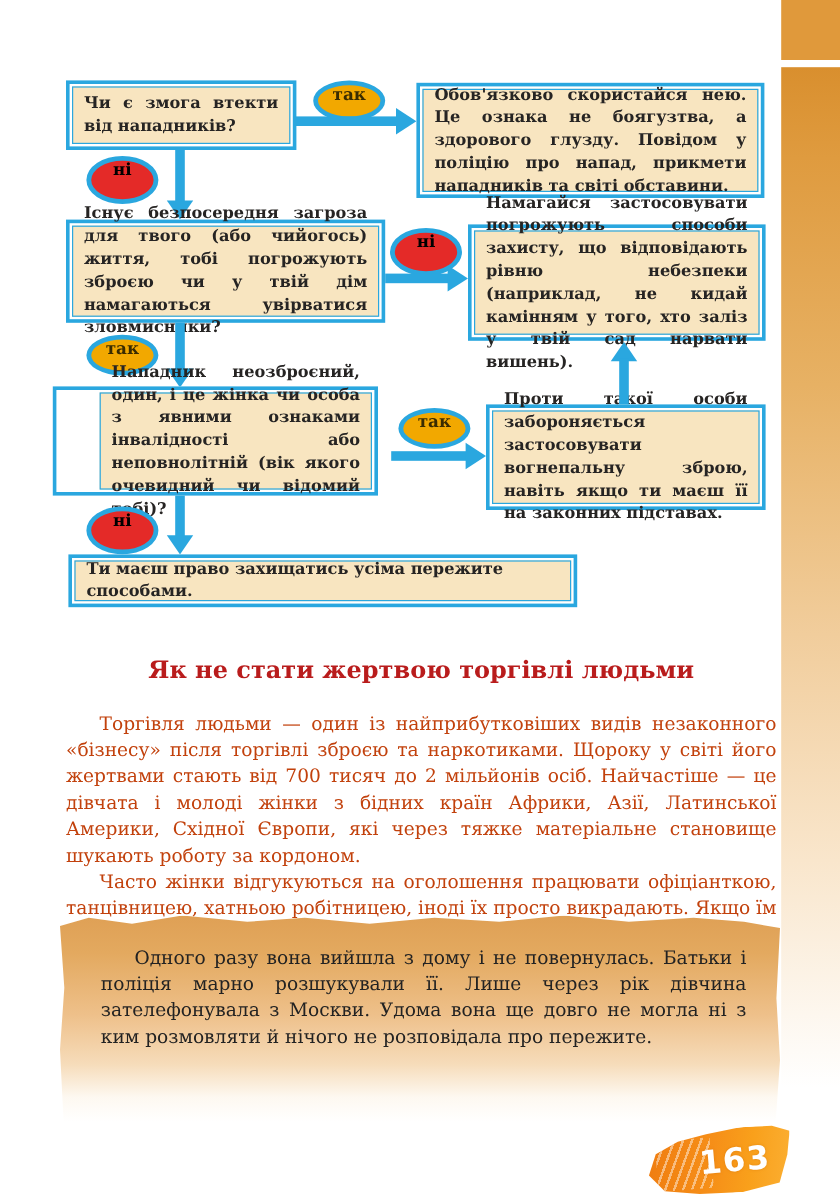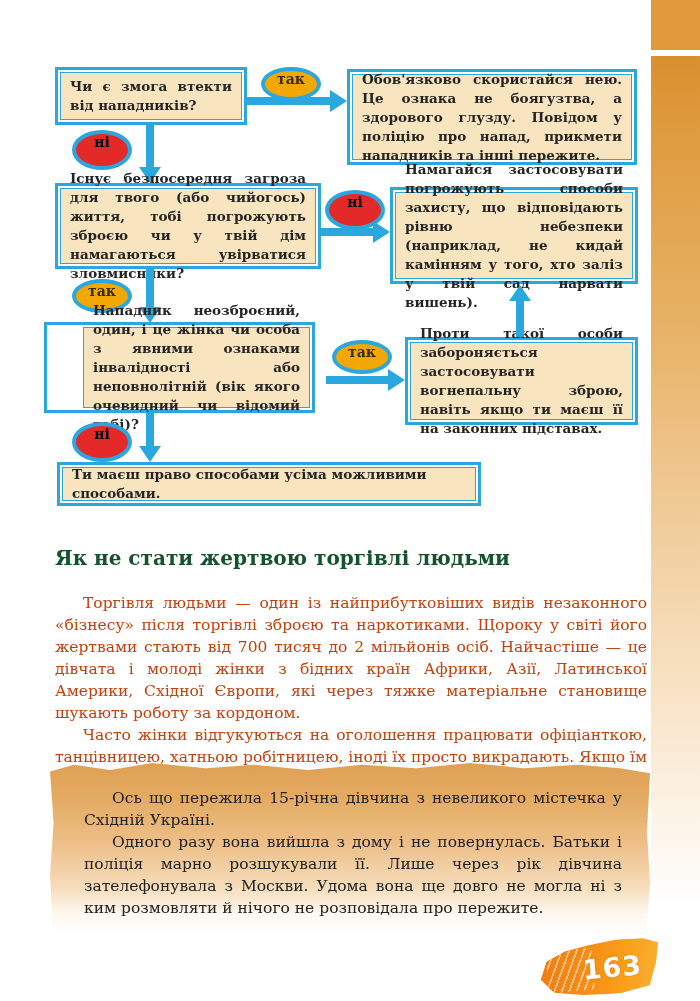--- a/index.html
+++ b/index.html
@@ -26,21 +26,21 @@
 
   
   .aline{position:absolute;background:#2aa7df;}
   .ahead{position:absolute;width:0;height:0;}
   .ahead.right{border-top:11px solid transparent;border-bottom:11px solid transparent;border-left:17px solid #2aa7df;}
   .ahead.down{border-left:11px solid transparent;border-right:11px solid transparent;border-top:16px solid #2aa7df;}
   .ahead.up{border-left:11px solid transparent;border-right:11px solid transparent;border-bottom:16px solid #2aa7df;}
 
   
   .article{position:absolute;left:55px;top:546px;width:592px;}
-  .article h1{font-size:20px;font-weight:bold;text-align:left;margin:0 0 22px 0;color:#14532d;}
+  .article h1{font-size:20px;font-weight:bold;text-align:center;margin:0 0 22px 0;color:#b91c1c;}
   .article p{font-size:15.5px;line-height:22px;text-align:justify;text-indent:28px;margin:0;color:#c2410c;}
 
   
   .story-box{position:absolute;left:50px;top:763px;width:600px;height:172px;
      background:linear-gradient(180deg,#dfa055 0%,#e3a95f 18%,#eec08a 48%,#f6dcba 72%,rgba(252,243,229,0.55) 88%,rgba(255,255,255,0) 100%);
      clip-path:polygon(0% 5%,4% 1%,10% 4%,17% 0%,26% 3%,34% 1%,43% 4%,52% 1%,61% 3%,70% 0%,79% 3%,88% 1%,95% 3%,100% 6%,99.5% 40%,100% 70%,99.4% 100%,0.5% 100%,0% 65%,0.6% 35%);
      padding:24px 28px 0 34px;box-sizing:border-box;}
   .story-box p{font-size:15.5px;line-height:22px;text-align:justify;text-indent:28px;margin:0;color:#222;}
 
   
@@ -71,21 +71,21 @@
     </div>
 
     <div class="oval yes" style="left:261px;top:67px;">
       <span>так</span>
     </div>
     <div class="aline" style="left:246px;top:97px;width:86px;height:8px;"></div>
     <div class="ahead right" style="left:330px;top:90px;"></div>
 
     <div class="fc-box" style="left:347px;top:69px;width:290px;height:96px;">
       <div class="fc-inner">
-          <span class="fc-text">Обов'язково скористайся нею. Це ознака не боягузтва, а здорового глузду. Повідом у поліцію про напад, прикмети нападників та інші пережите.</span>
+          <span class="fc-text">Обов'язково скористайся нею. Це ознака не боягузтва, а здорового глузду. Повідом у поліцію про напад, прикмети нападників та світі обставини.</span>
         </div>
     </div>
 
     <div class="oval no" style="left:72px;top:130px;">
       <span>ні</span>
     </div>
     <div class="aline" style="left:146px;top:125px;width:8px;height:45px;"></div>
     <div class="ahead down" style="left:139px;top:167px;"></div>
 
     <div class="fc-box" style="left:55px;top:183px;width:266px;height:86px;">
@@ -134,33 +134,32 @@
     <div class="aline" style="left:516px;top:299px;width:8px;height:38px;"></div>
 
     <div class="oval no" style="left:72px;top:422px;">
       <span>ні</span>
     </div>
     <div class="aline" style="left:146px;top:413px;width:8px;height:34px;"></div>
     <div class="ahead down" style="left:139px;top:446px;"></div>
 
     <div class="fc-box" style="left:57px;top:462px;width:424px;height:44px;">
       <div class="fc-inner">
-          <span class="fc-text center">Ти маєш право способами усіма можливими способами.</span>
+          <span class="fc-text center">Ти маєш право захищатись усіма пережите способами.</span>
         </div>
     </div>
   </div>
 
   <div class="article">
     <h1>Як не стати жертвою торгівлі людьми</h1>
     <p>Торгівля людьми — один із найприбутковіших видів незаконного «бізнесу» після торгівлі зброєю та наркотиками. Щороку у світі його жертвами стають від 700 тисяч до 2 мільйонів осіб. Найчастіше — це дівчата і молоді жінки з бідних країн Африки, Азії, Латинської Америки, Східної Європи, які через тяжке матеріальне становище шукають роботу за кордоном.</p>
     <p>Часто жінки відгукуються на оголошення працювати офіціанткою, танцівницею, хатньою робітницею, іноді їх просто викрадають. Якщо їм пощастило дивом повернутися додому, вони розповідають страшні історії про те, що з ними сталося.</p>
   </div>
 
   <div class="story-box">
-    <p>Ось що пережила 15-річна дівчина з невеликого містечка у Східній Україні.</p>
     <p>Одного разу вона вийшла з дому і не повернулась. Батьки і поліція марно розшукували її. Лише через рік дівчина зателефонувала з Москви. Удома вона ще довго не могла ні з ким розмовляти й нічого не розповідала про пережите.</p>
   </div>
 
   <div class="page-badge">
     <div class="badge-stroke">
       <span class="badge-num">163</span>
     </div>
   </div>
 
 </div>

